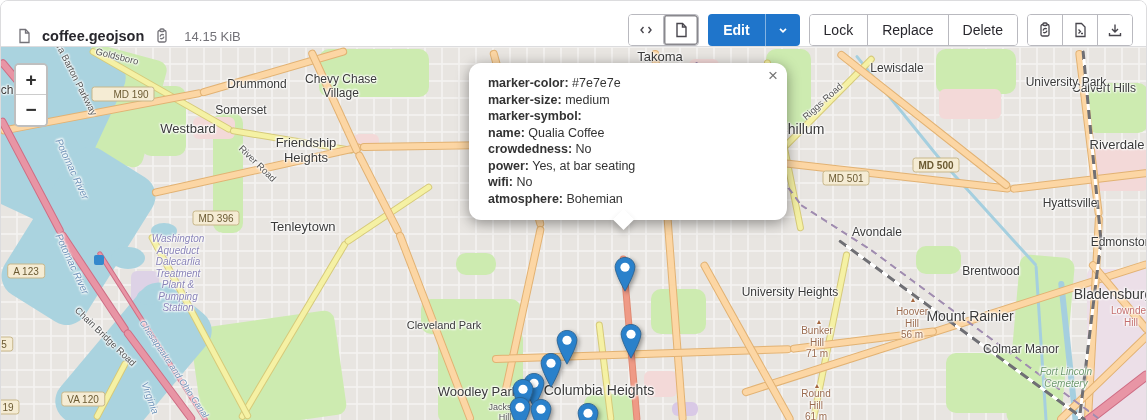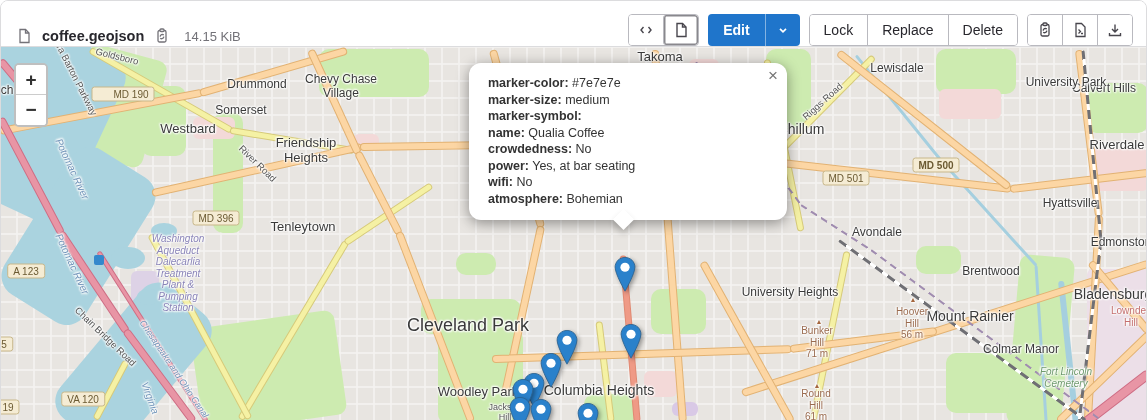--- a/index.html
+++ b/index.html
@@ -243,21 +243,21 @@
         <span class="mlabel" style="left: 1116px; top: 98px; font-size: 13px;">Riverdale</span>
         <span class="mlabel" style="left: 1069px; top: 157px; font-size: 12px;">Hyattsville</span>
         <span class="mlabel" style="left: 302px; top: 180px; font-size: 13px;">Tenleytown</span>
         <span class="mlabel" style="left: 876px; top: 186px;">Avondale</span>
         <span class="mlabel" style="left: 1120px; top: 196px;">Edmonston</span>
         <span class="mlabel" style="left: 990px; top: 225px;">Brentwood</span>
         <span class="mlabel" style="left: 789px; top: 246px;">University Heights</span>
         <span class="mlabel" style="left: 969px; top: 269px; font-size: 14px;">Mount Rainier</span>
         <span class="mlabel" style="left: 1112px; top: 247px; font-size: 14px;">Bladensburg</span>
         <span class="mlabel" style="left: 1020px; top: 303px;">Colmar Manor</span>
-        <span class="mlabel" style="left: 443px; top: 278px; font-size: 18px; margin-left: 24px;">Cleveland Park</span>
+        <span class="mlabel" style="left: 443px; top: 278px; font-size: 11px;">Cleveland Park</span>
         <span class="mlabel" style="left: 477px; top: 345px; font-size: 13px;">Woodley Park</span>
         <span class="mlabel" style="left: 598px; top: 343px; font-size: 14px;">Columbia Heights</span>
         <span class="mlabel" style="left: 6px; top: 44px;">ch</span>
         <span class="mlabel hill" style="left: 911px; top: 276px;">Hoover
 Hill
 56 m</span>
         <span class="mlabel hill" style="left: 816px; top: 295px;">Bunker
 Hill
 71 m</span>
         <span class="mlabel hill" style="left: 815px; top: 358px;">Round

